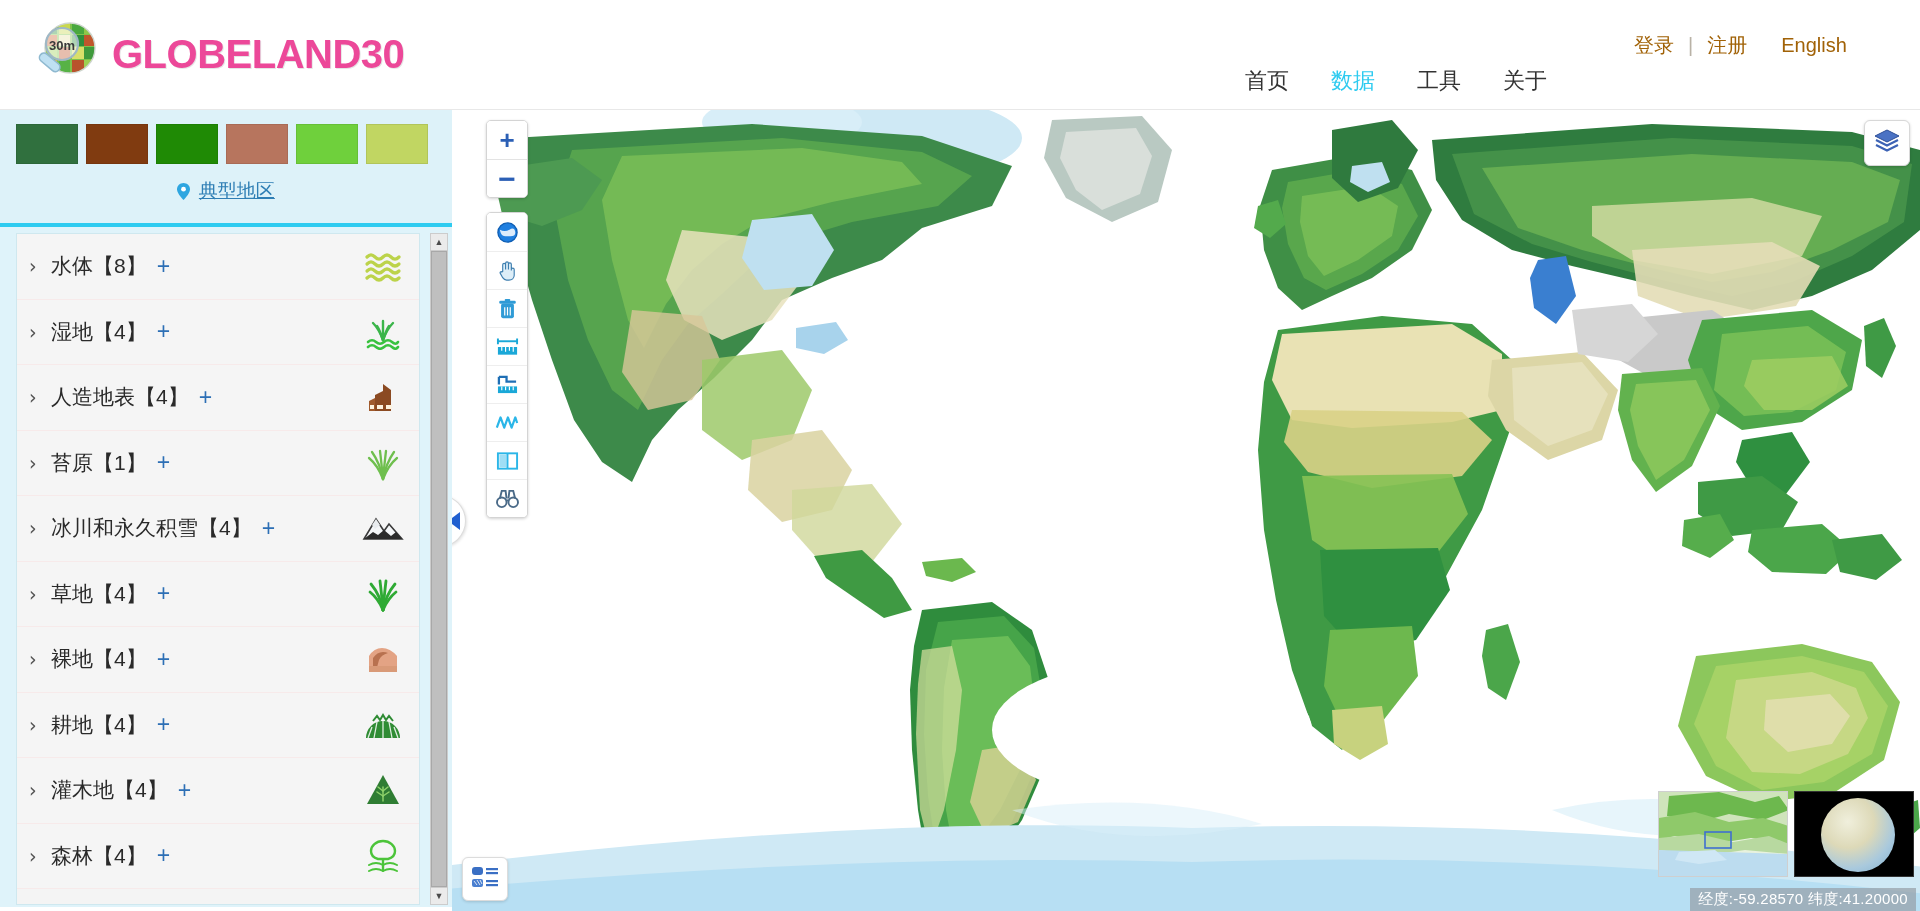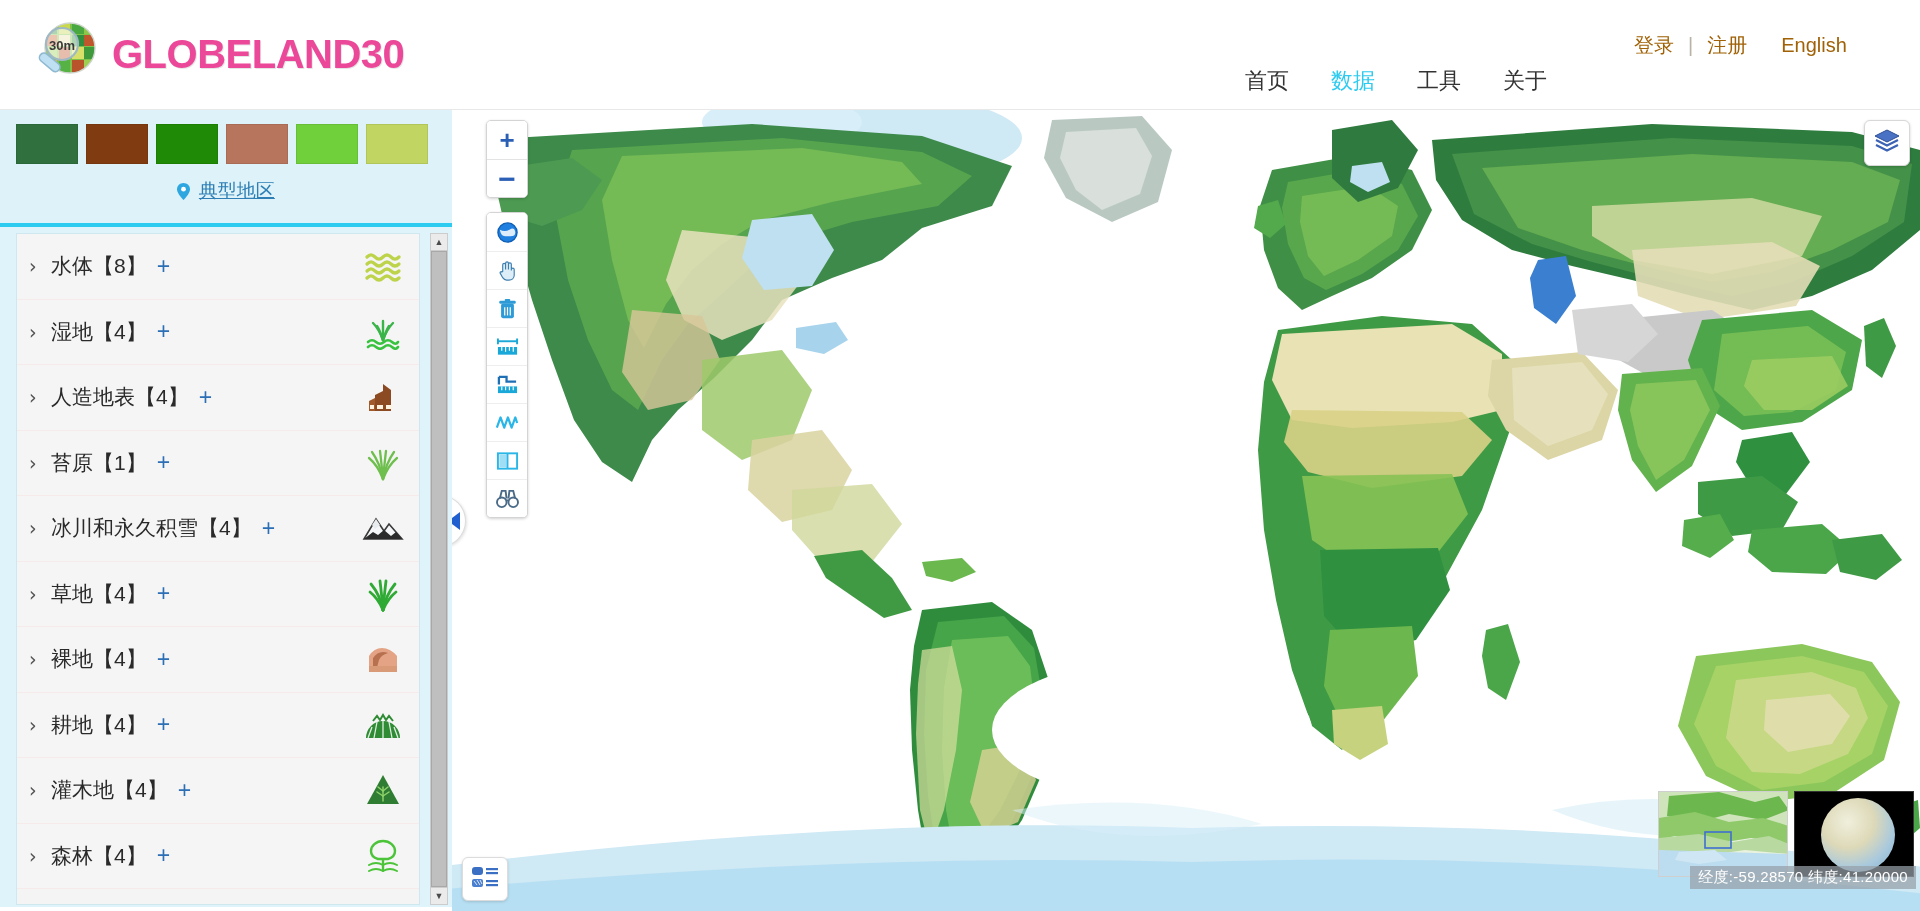--- a/index.html
+++ b/index.html
@@ -174,21 +174,21 @@
     width: 120px; height: 86px; background: #000; position: relative;
     border: 1px solid #333; overflow: hidden;
   }
   .globe-ball {
     position: absolute; left: 26px; top: 6px; width: 74px; height: 74px;
     border-radius: 50%;
     background: radial-gradient(circle at 36% 32%, #f0efdc 0%, #ddd9b8 38%, #a9c9dd 68%, #7fb0cf 100%);
   }
 
   .coord-bar {
-    position: absolute; right: 4px; bottom: 22px;
+    position: absolute; right: 4px; bottom: 0;
     background: rgba(150,160,168,0.72); color: #ffffff;
     font-size: 15px; padding: 2px 8px; letter-spacing: 0.3px;
     white-space: nowrap;
   }
 
   .watermark {
     position: absolute; right: 14px; bottom: 52px;
     font-size: 46px; font-weight: bold; color: rgba(255,255,255,0.92);
     -webkit-text-stroke: 2px rgba(90,90,90,0.55);
     white-space: nowrap; pointer-events: none; letter-spacing: 1px;

